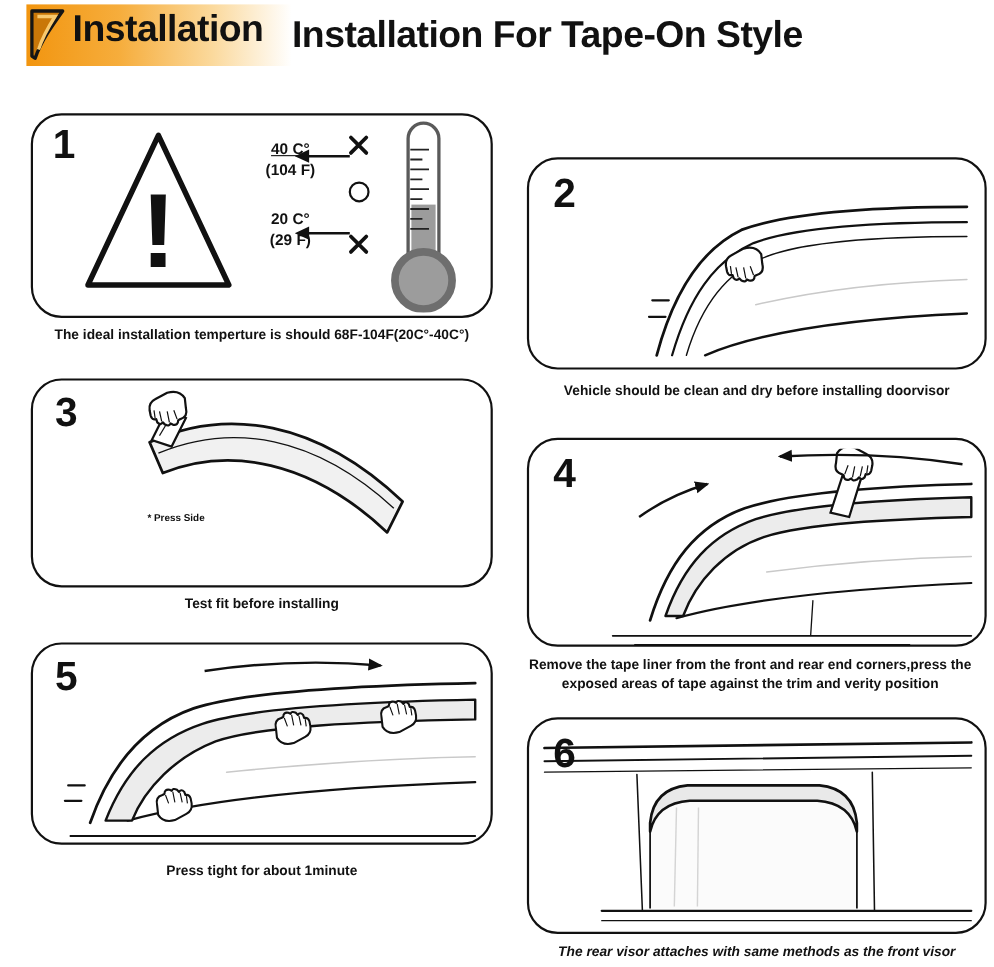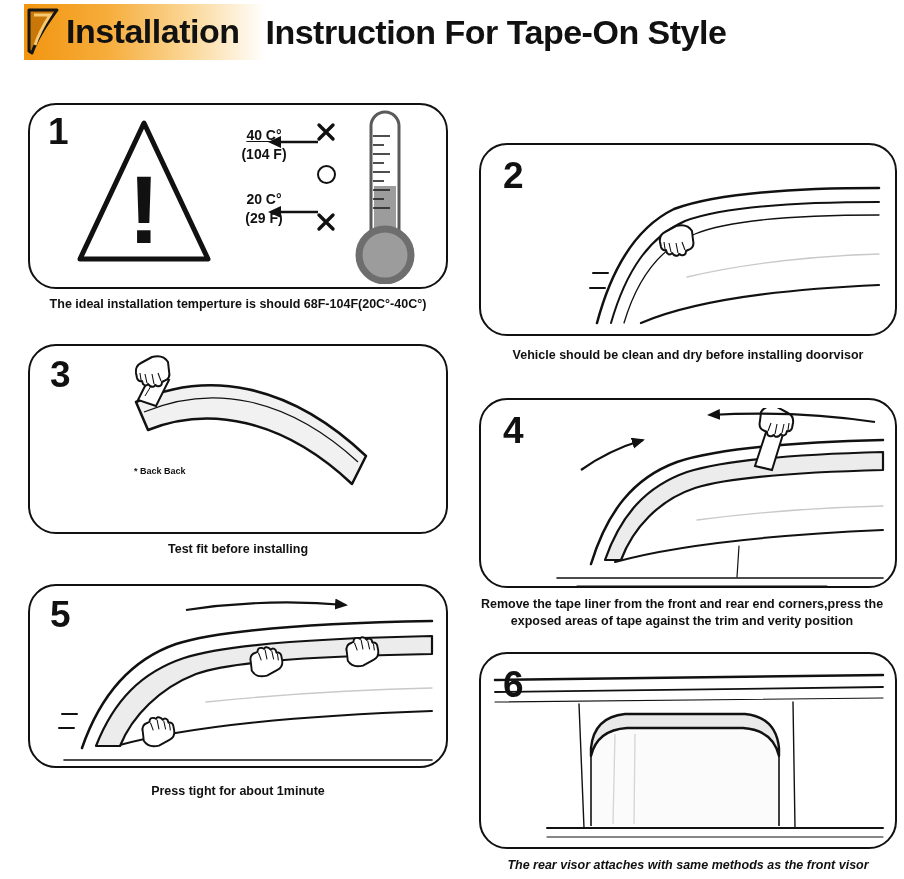--- a/index.html
+++ b/index.html
@@ -3,21 +3,21 @@
 <meta charset="utf-8">
 <style>
   * { margin:0; padding:0; box-sizing:border-box; }
   html,body { background:#ffffff; }
   body { font-family:"Liberation Sans", sans-serif; color:#111; }
   .page { position:relative; width:904px; height:879px; background:#fff; overflow:hidden; }
 
   
   .header { position:absolute; left:24px; top:4px; height:56px; display:flex; align-items:center; }
   .title-row { font-size:34px; font-weight:700; letter-spacing:-0.5px; white-space:nowrap; display:flex; align-items:center; }
-  .title-hl { display:inline-flex; align-items:center; gap:6px; padding:3px 26px 5px 2px;
+  .title-hl { display:inline-flex; gap:6px; padding:3px 26px 5px 2px;
               background:linear-gradient(90deg,#f2950f 0%, #f6ad3c 35%, #fbd99c 70%, rgba(255,255,255,0) 100%); }
   .logo-svg { display:block; }
 
   
   .panel { position:absolute; border:2.5px solid #111; border-radius:28px; background:#fff; }
   .step-num { position:absolute; left:18px; top:8px; font-size:37px; font-weight:700; line-height:1; }
   .caption { position:absolute; font-size:12.5px; font-weight:700; text-align:center; line-height:1.35; }
   .abs { position:absolute; }
   .illus { position:absolute; }
 
@@ -45,21 +45,21 @@
 
   <div class="header">
     <div class="title-row">
       <span class="title-hl">
         <svg class="logo-svg" width="34" height="48" viewBox="0 0 34 48">
           <path d="M3,3 L31,3 C21,17 11,31 6,46 L3,44 Z" fill="#c97708" stroke="#151515" stroke-width="3" stroke-linejoin="round"></path>
           <path d="M8,8 L24,8 C17,19 12,29 9,38" fill="none" stroke="#f8c96e" stroke-width="3"></path>
         </svg>
         <span>Installation</span>
       </span>
-      <span> Instruction For Tape-On Style</span>
+      <span> Installation For Tape-On Style</span>
     </div>
   </div>
 
   <section class="panel" style="left:28px; top:103px; width:420px; height:186px;">
     <div class="step-num">1</div>
 
     <svg class="abs" style="left:44px; top:10px;" width="140" height="152" viewBox="0 0 140 152">
       <polygon points="70,8 134,144 6,144" fill="#fff" stroke="#111" stroke-width="5" stroke-linejoin="round"></polygon>
       <text x="70" y="128" text-anchor="middle" font-size="96" font-weight="bold" font-family="'Liberation Sans',sans-serif" fill="#111">!</text>
     </svg>
@@ -123,21 +123,21 @@
 
   <section class="panel" style="left:28px; top:344px; width:420px; height:190px;">
     <div class="step-num" style="left:20px; top:10px;">3</div>
     <svg class="illus" style="left:6px; top:6px;" width="404" height="184" viewBox="0 0 404 184">
       <path d="M100,50 C170,18 252,30 330,104 L316,132 C246,66 172,54 112,78 Z" fill="#f1f1f1" stroke="#111" stroke-width="2.5" stroke-linejoin="round"></path>
       <path d="M108,60 C175,32 250,44 322,110" fill="none" stroke="#111" stroke-width="1.2"></path>
       <path d="M102,48 L116,20 L133,28 L120,54 Z" fill="#fff" stroke="#111" stroke-width="2"></path>
       <path d="M109,44 L121,24" stroke="#111" stroke-width="1" fill="none"></path>
       <use href="#hand" transform="translate(136,34) rotate(180)"></use>
     </svg>
-    <div class="backside-label" style="left:104px; top:120px;">* Back Back</div>
+    <div class="backside-label" style="left:104px; top:120px;">* Press Side</div>
   </section>
   <div class="caption" style="left:28px; top:541px; width:420px;">Test fit before installing</div>
 
   <section class="panel" style="left:479px; top:398px; width:418px; height:190px;">
     <div class="step-num" style="left:22px; top:12px;">4</div>
     <svg class="illus" style="left:6px; top:8px;" width="404" height="180" viewBox="0 0 404 180">
       <g fill="none" stroke="#111" stroke-linecap="round">
         <path d="M104,156 C120,104 146,70 190,54 C232,40 316,34 396,32" stroke-width="2.5"></path>
         <path d="M128,154 C200,134 306,126 396,122" stroke-width="2"></path>
         <path d="M70,170 L396,170" stroke-width="1.6"></path>

